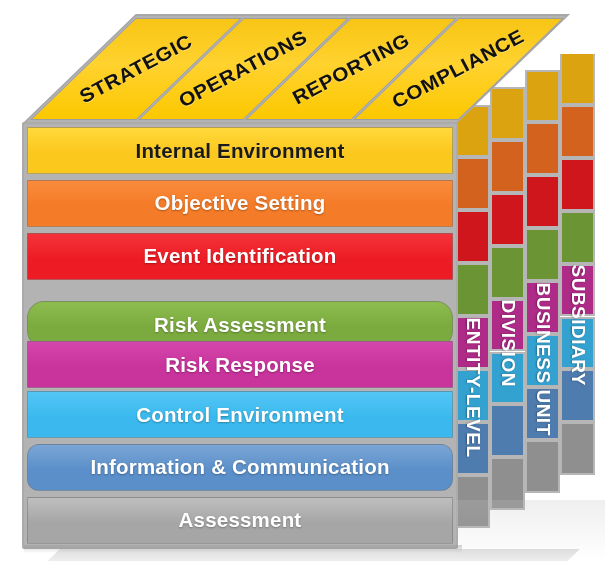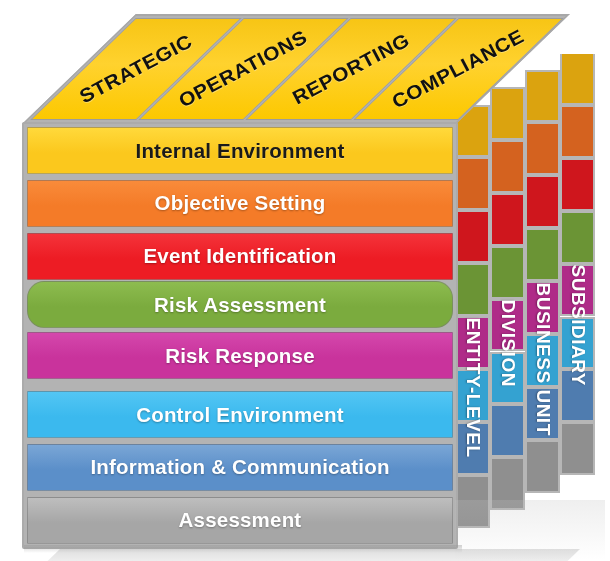--- a/index.html
+++ b/index.html
@@ -204,30 +204,30 @@
   <div class="front-face" id="front-face">
       <div class="front-row" style="top: 3px; background: linear-gradient(rgb(255, 217, 59) 0%, rgb(251, 200, 29) 55%, rgb(251, 200, 29) 100%);">
         <span class="front-row-label dark">Internal Environment</span>
       </div>
       <div class="front-row" style="top: 55.8px; background: linear-gradient(rgb(249, 139, 58) 0%, rgb(244, 123, 40) 55%, rgb(244, 123, 40) 100%);">
         <span class="front-row-label light">Objective Setting</span>
       </div>
       <div class="front-row" style="top: 108.6px; background: linear-gradient(rgb(244, 51, 58) 0%, rgb(237, 28, 36) 55%, rgb(237, 28, 36) 100%);">
         <span class="front-row-label light">Event Identification</span>
       </div>
-      <div class="front-row" style="top: 157px; background: linear-gradient(rgb(141, 188, 79) 0%, rgb(123, 171, 62) 55%, rgb(123, 171, 62) 100%); border-radius: 17px;">
+      <div class="front-row" style="top: 177px; background: linear-gradient(rgb(141, 188, 79) 0%, rgb(123, 171, 62) 55%, rgb(123, 171, 62) 100%); border-radius: 17px;">
         <span class="front-row-label light">Risk Assessment</span>
       </div>
-      <div class="front-row" style="top: 208px; background: linear-gradient(rgb(212, 71, 172) 0%, rgb(201, 51, 156) 55%, rgb(201, 51, 156) 100%);">
+      <div class="front-row" style="top: 217px; background: linear-gradient(rgb(212, 71, 172) 0%, rgb(201, 51, 156) 55%, rgb(201, 51, 156) 100%);">
         <span class="front-row-label light">Risk Response</span>
       </div>
       <div class="front-row" style="top: 267px; background: linear-gradient(rgb(83, 198, 244) 0%, rgb(59, 185, 238) 55%, rgb(59, 185, 238) 100%);">
         <span class="front-row-label light">Control Environment</span>
       </div>
-      <div class="front-row" style="top: 319.8px; background: linear-gradient(rgb(122, 166, 214) 0%, rgb(91, 143, 201) 55%, rgb(91, 143, 201) 100%);">
+      <div class="front-row" style="top: 319.8px; background: linear-gradient(rgb(122, 166, 214) 0%, rgb(91, 143, 201) 55%, rgb(91, 143, 201) 100%); border-radius: 12px;">
         <span class="front-row-label light">Information &amp; Communication</span>
       </div>
       <div class="front-row" style="top: 372.6px; background: linear-gradient(rgb(190, 190, 190) 0%, rgb(166, 166, 166) 55%, rgb(166, 166, 166) 100%);">
         <span class="front-row-label light">Assessment</span>
       </div>
     </div>
 
   <div class="drop-shadow"></div>
   <div class="reflection"></div>
   <div class="side-reflection"></div>

